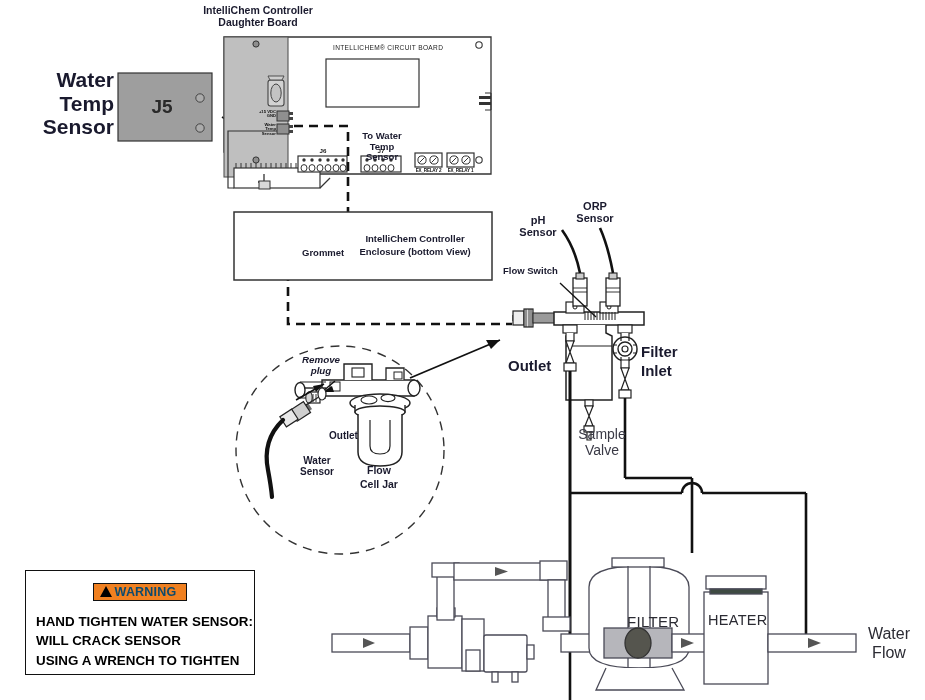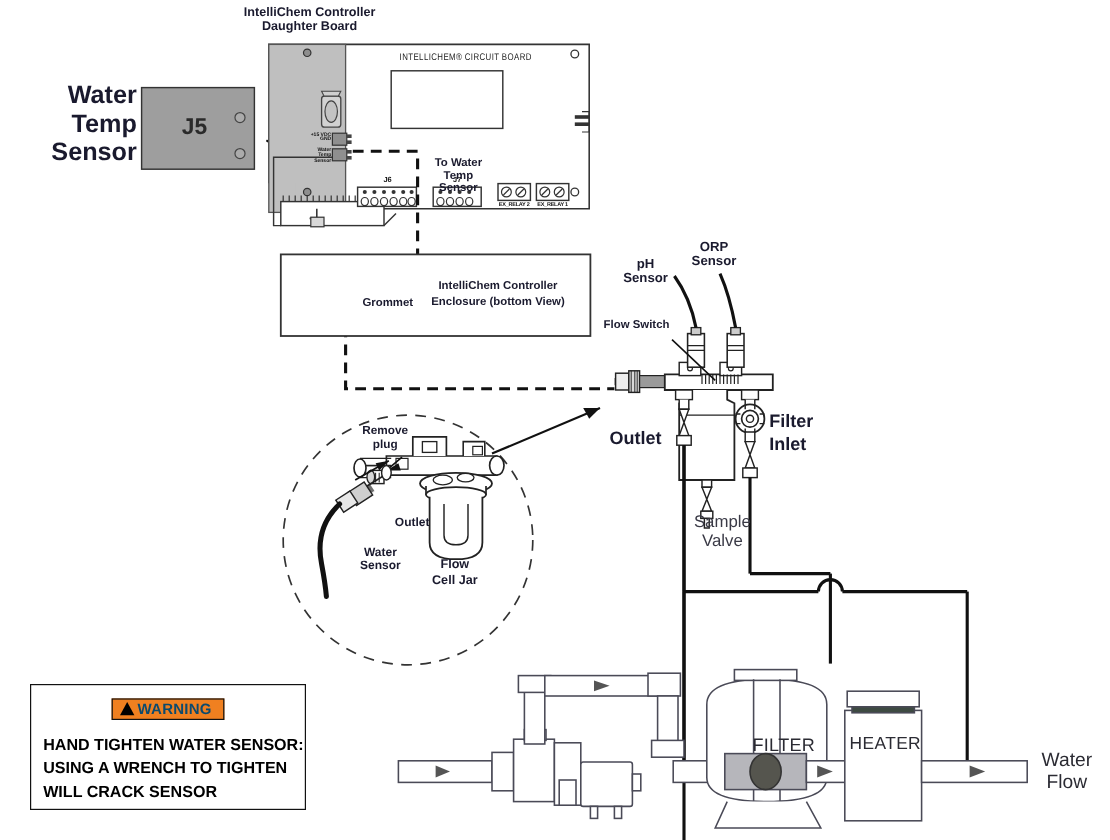--- a/index.html
+++ b/index.html
@@ -402,21 +402,21 @@
   <div class="lbl" style="left:641px;top:343px;font-size:15px;line-height:1.25;">
     <div>Filter</div>
     <div>Inlet</div>
   </div>
 
   <div class="abs ctr" style="left:560px;top:427px;width:84px;font-size:14px;color:#3a3a46;line-height:1.12;">
     <div>Sample</div>
     <div>Valve</div>
   </div>
 
-  <div class="lbl ctr" style="left:290px;top:355px;width:62px;font-size:9.8px;">
+  <div class="lbl ctr" style="left:290px;top:355px;width:62px;font-size:9.8px;font-style:italic;">
     <div>Remove</div>
     <div>plug</div>
   </div>
   <div class="lbl" style="left:329px;top:430px;font-size:10px;">Outlet</div>
   <div class="lbl ctr" style="left:287px;top:455px;width:60px;font-size:10px;">
     <div>Water</div>
     <div>Sensor</div>
   </div>
   <div class="lbl ctr" style="left:348px;top:464px;width:62px;font-size:10.5px;line-height:1.3;">
     <div>Flow</div>
@@ -426,22 +426,22 @@
   <div class="warnbox" style="left:25px;top:570px;width:228px;height:103px;">
     <div style="text-align:center;margin-top:11px;">
       <span class="warnbanner">
         <span style="display:inline-block;width:0;height:0;border-left:6px solid transparent;
                      border-right:6px solid transparent;border-bottom:11px solid #000;
                      vertical-align:-1px;margin-right:3px;position:relative;"></span><span>WARNING</span>
       </span>
     </div>
     <div class="warntext" style="margin:11px 0 0 10px;">
       <div>HAND TIGHTEN WATER SENSOR:</div>
+      <div>WILL CRACK SENSOR</div>
       <div>USING A WRENCH TO TIGHTEN</div>
-      <div>WILL CRACK SENSOR</div>
     </div>
   </div>
 
   <div class="abs" style="left:627px;top:613px;font-size:15px;color:#2b2b33;font-weight:normal;letter-spacing:.3px;">FILTER</div>
   <div class="abs" style="left:708px;top:612px;font-size:14.5px;color:#2b2b33;font-weight:normal;letter-spacing:.3px;">HEATER</div>
   <div class="abs ctr" style="left:856px;top:625px;width:66px;font-size:16px;color:#2b2b33;line-height:1.18;">
     <div>Water</div>
     <div>Flow</div>
   </div>
 

